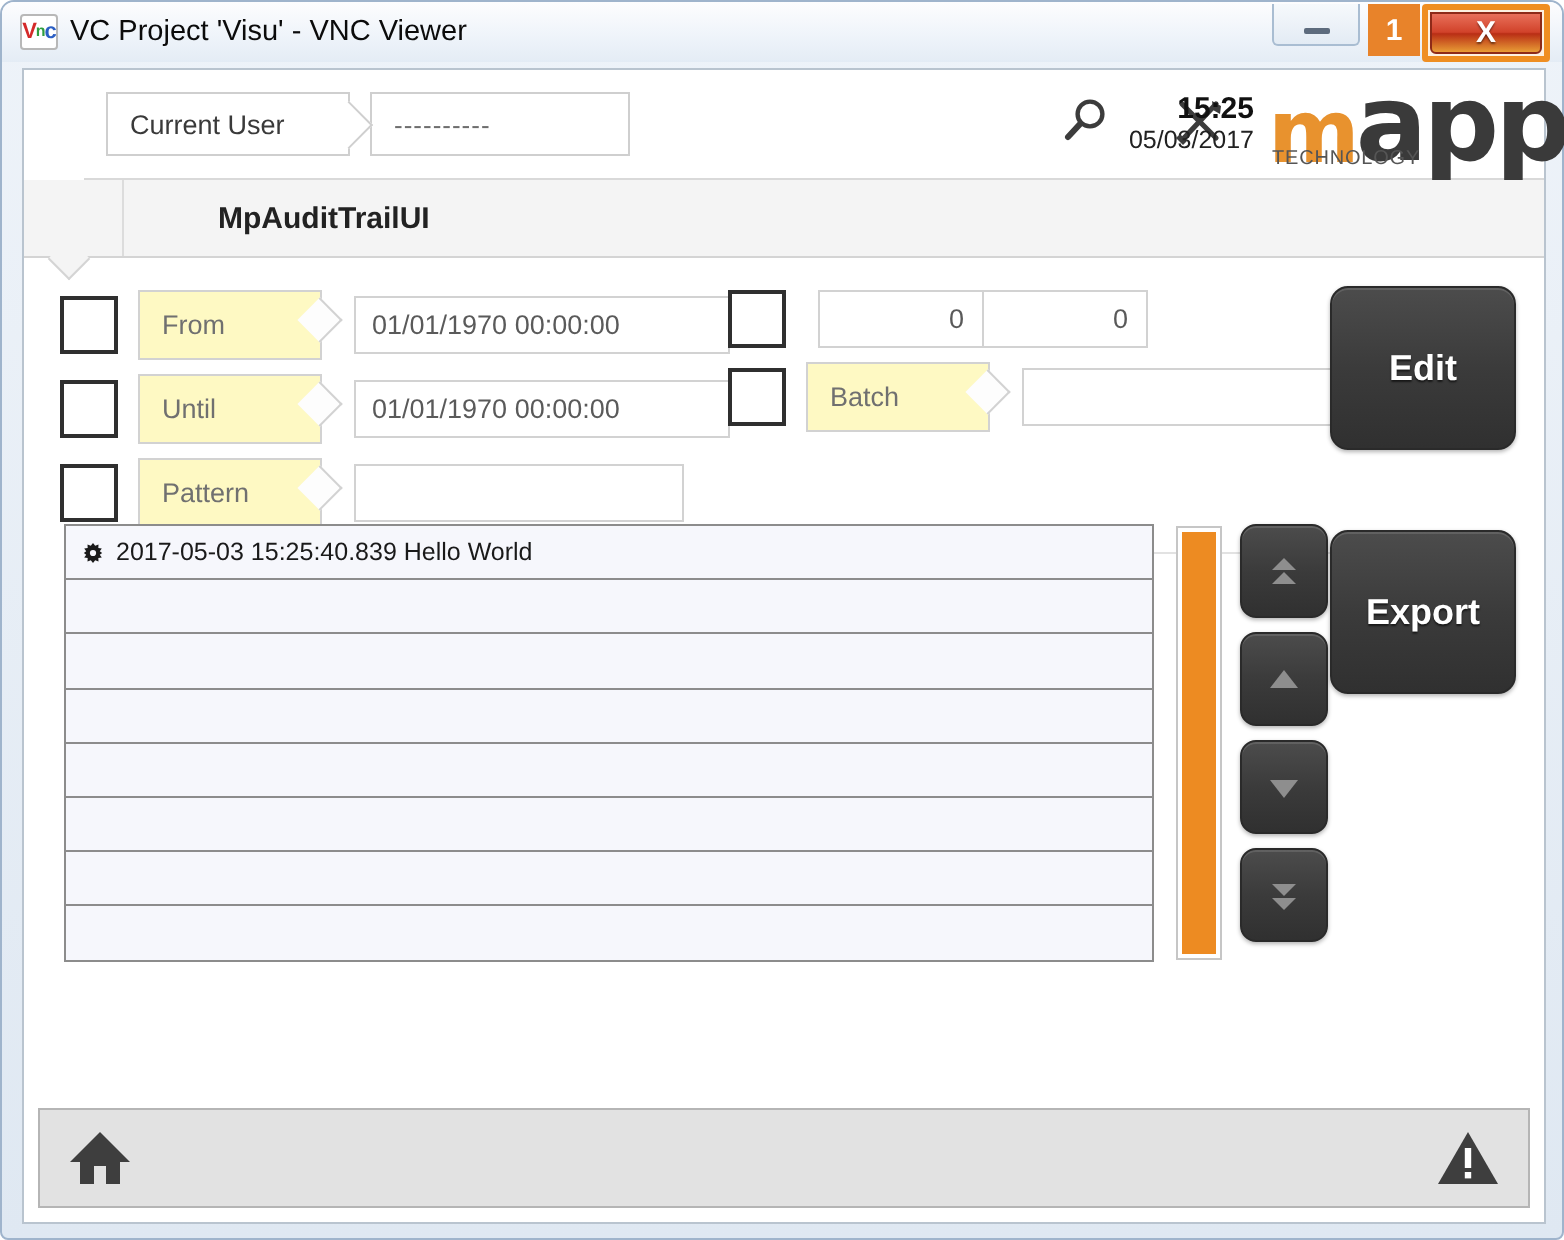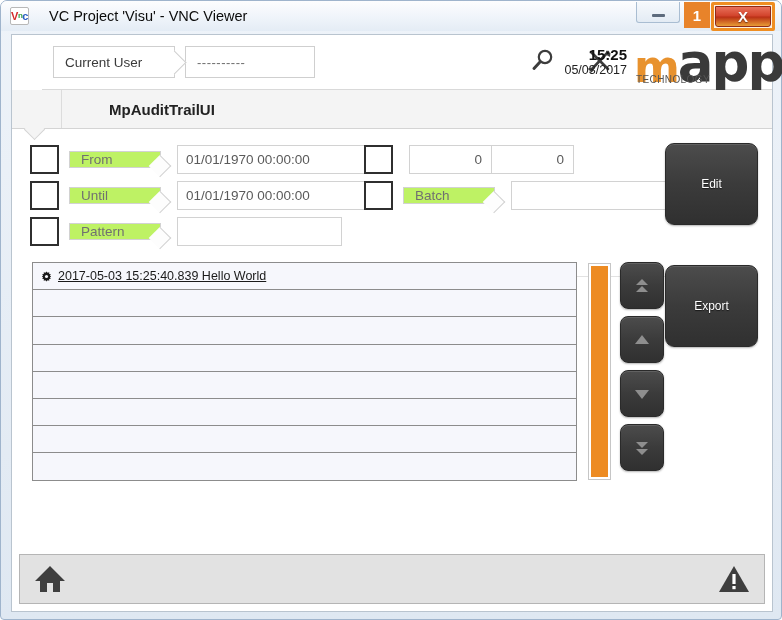--- a/index.html
+++ b/index.html
@@ -42,21 +42,21 @@
     font-size: 11px; font-weight: bold;
     letter-spacing: -0.5px;
     line-height: 1;
     flex: none;
   }
   .vnc-logo .v { color: #d42a2a; }
   .vnc-logo .n { color: #2f9e3f; font-size: 8px; vertical-align: top; }
   .vnc-logo .c { color: #2b5fc4; }
 
   .title-text {
-    margin-left: 20px;
+    margin-left: 6px;
     font-size: 14.5px;
     color: #0b0b0b;
     white-space: nowrap;
   }
 
   .win-controls {
     position: absolute;
     right: 6px; top: 1px;
     display: flex;
     align-items: flex-start;
@@ -248,23 +248,23 @@
   .chk {
     width: 29px; height: 29px;
     border: 2px solid #2f2f2f;
     background: #ffffff;
     flex: none;
   }
 
   .f-label {
     position: relative;
     margin-left: 10px;
-    width: 92px; height: 17px;
+    width: 92px; height: 35px;
     border: 1px solid #d2d2d2;
-    background: #bef264;
+    background: #fef9c3;
     display: flex; align-items: center;
     padding-left: 11px;
     font-size: 13.5px; color: #707070;
     flex: none;
   }
   .f-label::after {
     content: "";
     position: absolute;
     right: -8px; top: 6px;
     width: 15px; height: 15px;
@@ -304,22 +304,22 @@
     font-size: 13.5px; color: #5a5a5a;
   }
   .f-split > span:first-child { border-right: 1px solid #d2d2d2; }
 
   
   .dark-btn {
     background: linear-gradient(180deg, #4c4c4c 0%, #3b3b3b 50%, #303030 100%);
     border: 1px solid #2a2a2a;
     border-radius: 9px;
     color: #ffffff;
-    font-size: 12px;
-    font-weight: normal;
+    font-size: 18px;
+    font-weight: bold;
     display: flex; align-items: center; justify-content: center;
     box-shadow: 0 1px 2px rgba(0,0,0,.3), inset 0 1px 0 rgba(255,255,255,.12);
     text-shadow: 0 1px 1px rgba(0,0,0,.6);
   }
   .btn-edit {
     position: absolute;
     right: 14px; top: 14px;
     width: 93px; height: 82px;
   }
 
@@ -345,21 +345,20 @@
     background: #f6f7fc;
     overflow: hidden;
   }
   .log-row {
     height: 27.2px;
     border-bottom: 1px solid #8c8c8c;
     display: flex; align-items: center;
     padding-left: 8px;
     font-size: 12.5px;
     color: #1a1a1a;
-    text-decoration: underline;
   }
   .log-row:last-child { border-bottom: none; }
   .gear-ico { width: 11px; height: 11px; margin-right: 6px; flex: none; }
 
   .scroll-track {
     position: absolute;
     left: 576px; top: 1px;
     width: 23px; height: 217px;
     border: 1px solid #c6c6c6;
     background: #ffffff;

